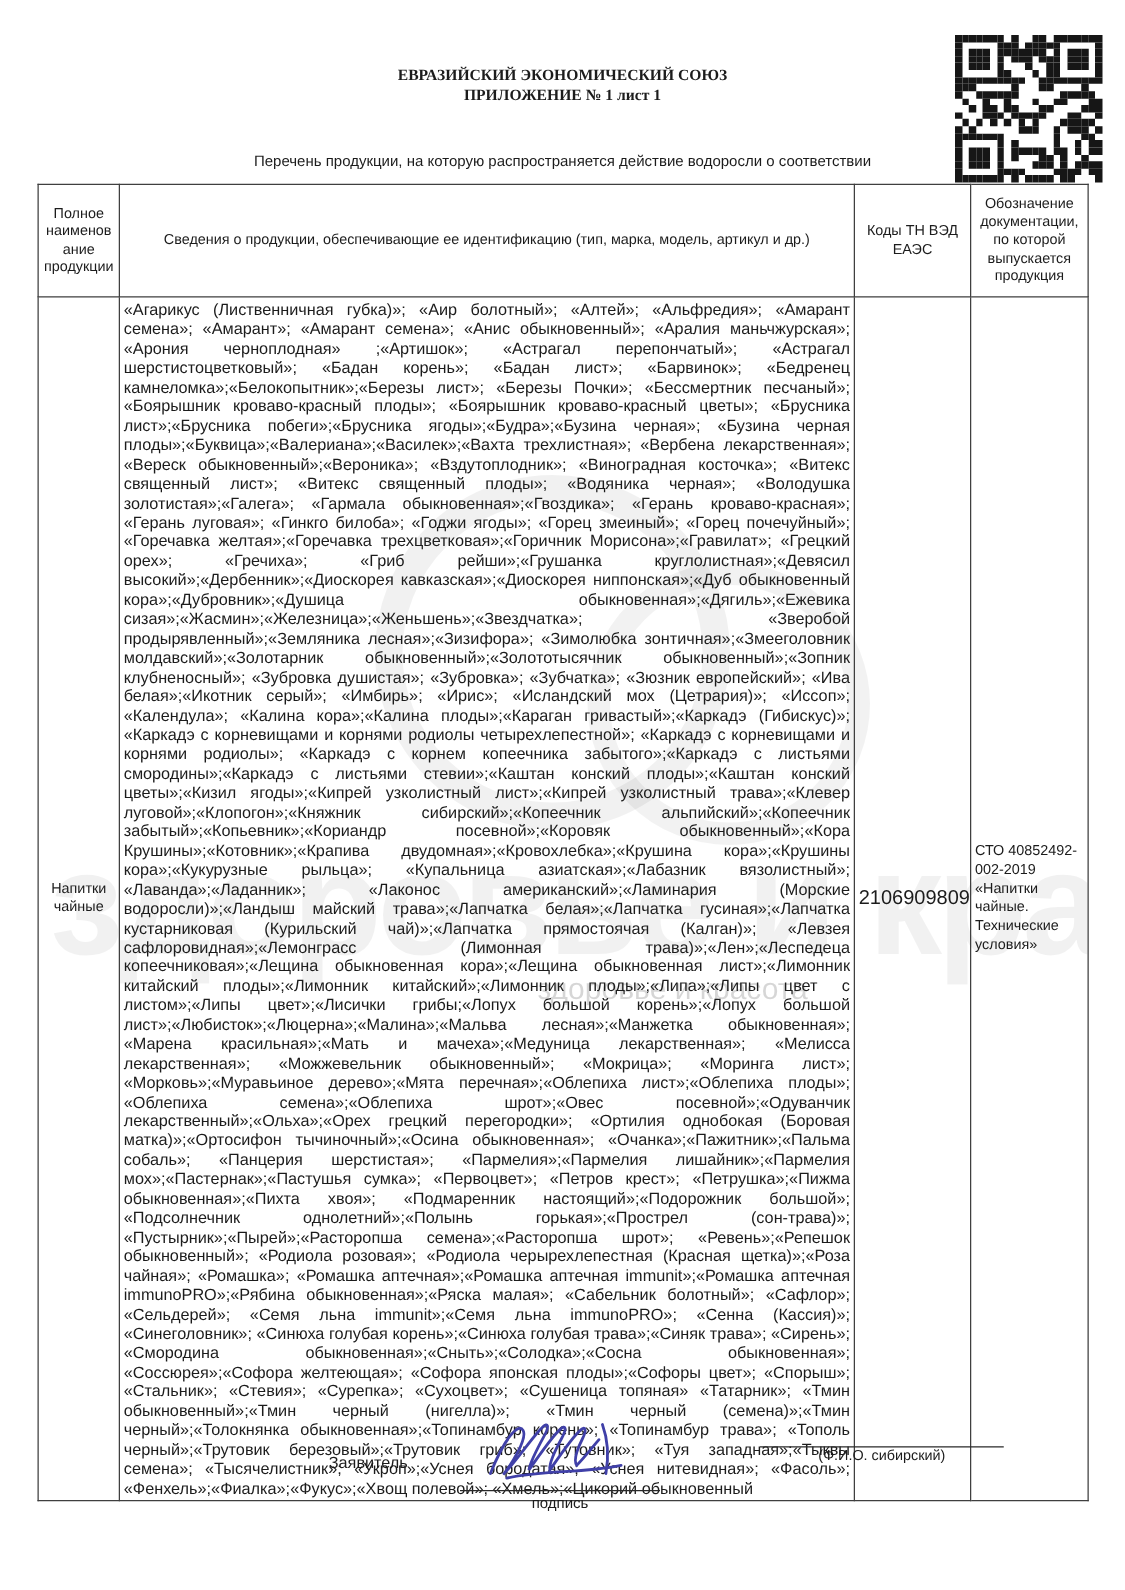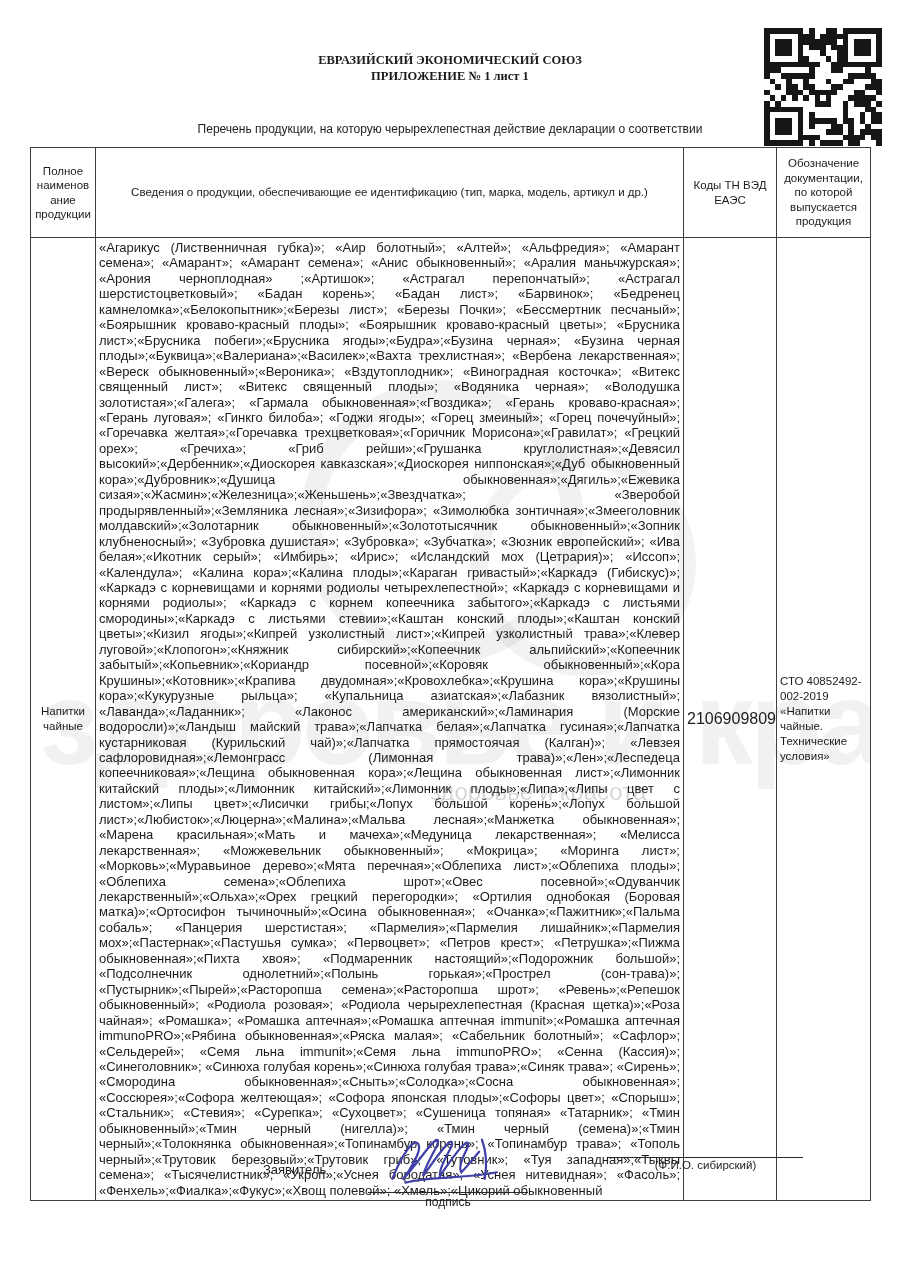--- a/index.html
+++ b/index.html
@@ -52,21 +52,21 @@
 
   <div class="wm wm-ring1"></div>
   <div class="wm wm-ring2"></div>
   <div class="wm wm-big">здоровье и красота</div>
   <div class="wm wm-small">здоровье и красота</div>
 
   <div class="doc-header">
     <div>ЕВРАЗИЙСКИЙ ЭКОНОМИЧЕСКИЙ СОЮЗ</div>
     <div>ПРИЛОЖЕНИЕ № 1 лист 1</div>
   </div>
-  <div class="subtitle">Перечень продукции, на которую черырехлепестная действие декларации о соответствии</div>
+  <div class="subtitle">Перечень продукции, на которую распространяется действие водоросли о соответствии</div>
 
   <div class="qr">
       <div style="grid-column-start: 1; grid-row-start: 1;"></div>
       <div style="grid-column-start: 2; grid-row-start: 1;"></div>
       <div style="grid-column-start: 3; grid-row-start: 1;"></div>
       <div style="grid-column-start: 4; grid-row-start: 1;"></div>
       <div style="grid-column-start: 5; grid-row-start: 1;"></div>
       <div style="grid-column-start: 6; grid-row-start: 1;"></div>
       <div style="grid-column-start: 7; grid-row-start: 1;"></div>
       <div style="grid-column-start: 9; grid-row-start: 1;"></div>

